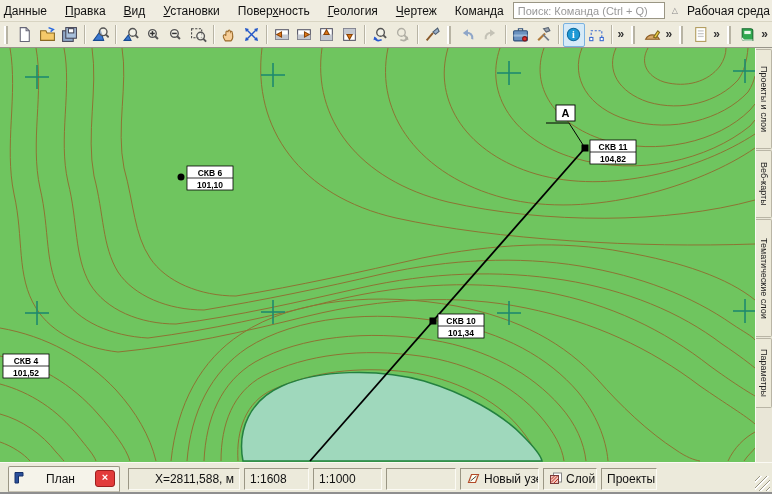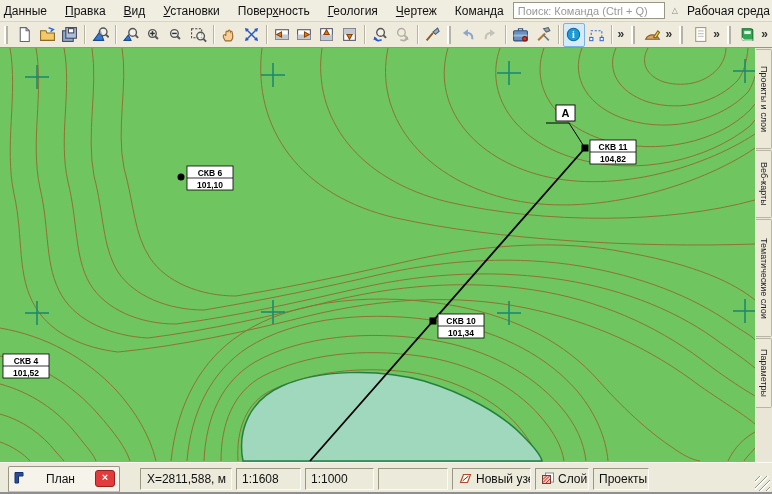--- a/index.html
+++ b/index.html
@@ -51,35 +51,35 @@
   }
   
   .statusbar{
     position:absolute;left:0;right:0;bottom:0;height:32px;background:#eceadb;
     border-top:1px solid #fbfaf4;box-shadow:inset 0 -2px 0 #8f8f8f;
     display:flex;align-items:center;padding-left:8px;box-sizing:border-box;font-size:12px;
   }
   .view-tab{
     width:112px;height:25px;background:#f5f3ea;border:1px solid #9a9684;
     border-bottom-color:#c8c4b4;border-radius:2px 2px 0 0;
-    display:flex;align-items:center;padding:12px 4px;box-sizing:border-box;margin-right:20px;
+    display:flex;align-items:center;padding:12px 4px;box-sizing:border-box;margin-right:8px;
   }
   .view-tab .lbl{flex:1;text-align:center;font-size:12px;color:#111;}
   .close-btn{
     width:18px;height:15px;background:#e23b3b;border:1px solid #9c1f1f;border-radius:3px;
     color:#fff;font-size:11px;font-weight:bold;line-height:13px;text-align:center;
   }
   .sfield{
     height:22px;border:1px solid;border-color:#9a9684 #fbfaf4 #fbfaf4 #9a9684;
     background:#eceadb;display:flex;align-items:center;padding:0 5px;
     box-sizing:border-box;margin-right:4px;color:#111;white-space:nowrap;overflow:hidden;
   }
   .sfield.right{justify-content:flex-end;}
   .sfield .micon{margin-right:3px;display:flex;}
-  .w92{width:92px}.w66{width:65px}.w69{width:69px}.w70{width:70px}
+  .w92{width:112px}.w66{width:65px}.w69{width:69px}.w70{width:70px}
   .w79{width:79px}.w54{width:54px}.w56{width:56px}
   .resize-grip{
     position:absolute;right:2px;bottom:3px;width:15px;height:15px;
     background:repeating-linear-gradient(135deg,transparent 0 3px,#9a9684 3px 4px,#fff 4px 5px);
   }
 </style>
 </head>
 <body>
 
 <div class="menubar" id="menubar">

